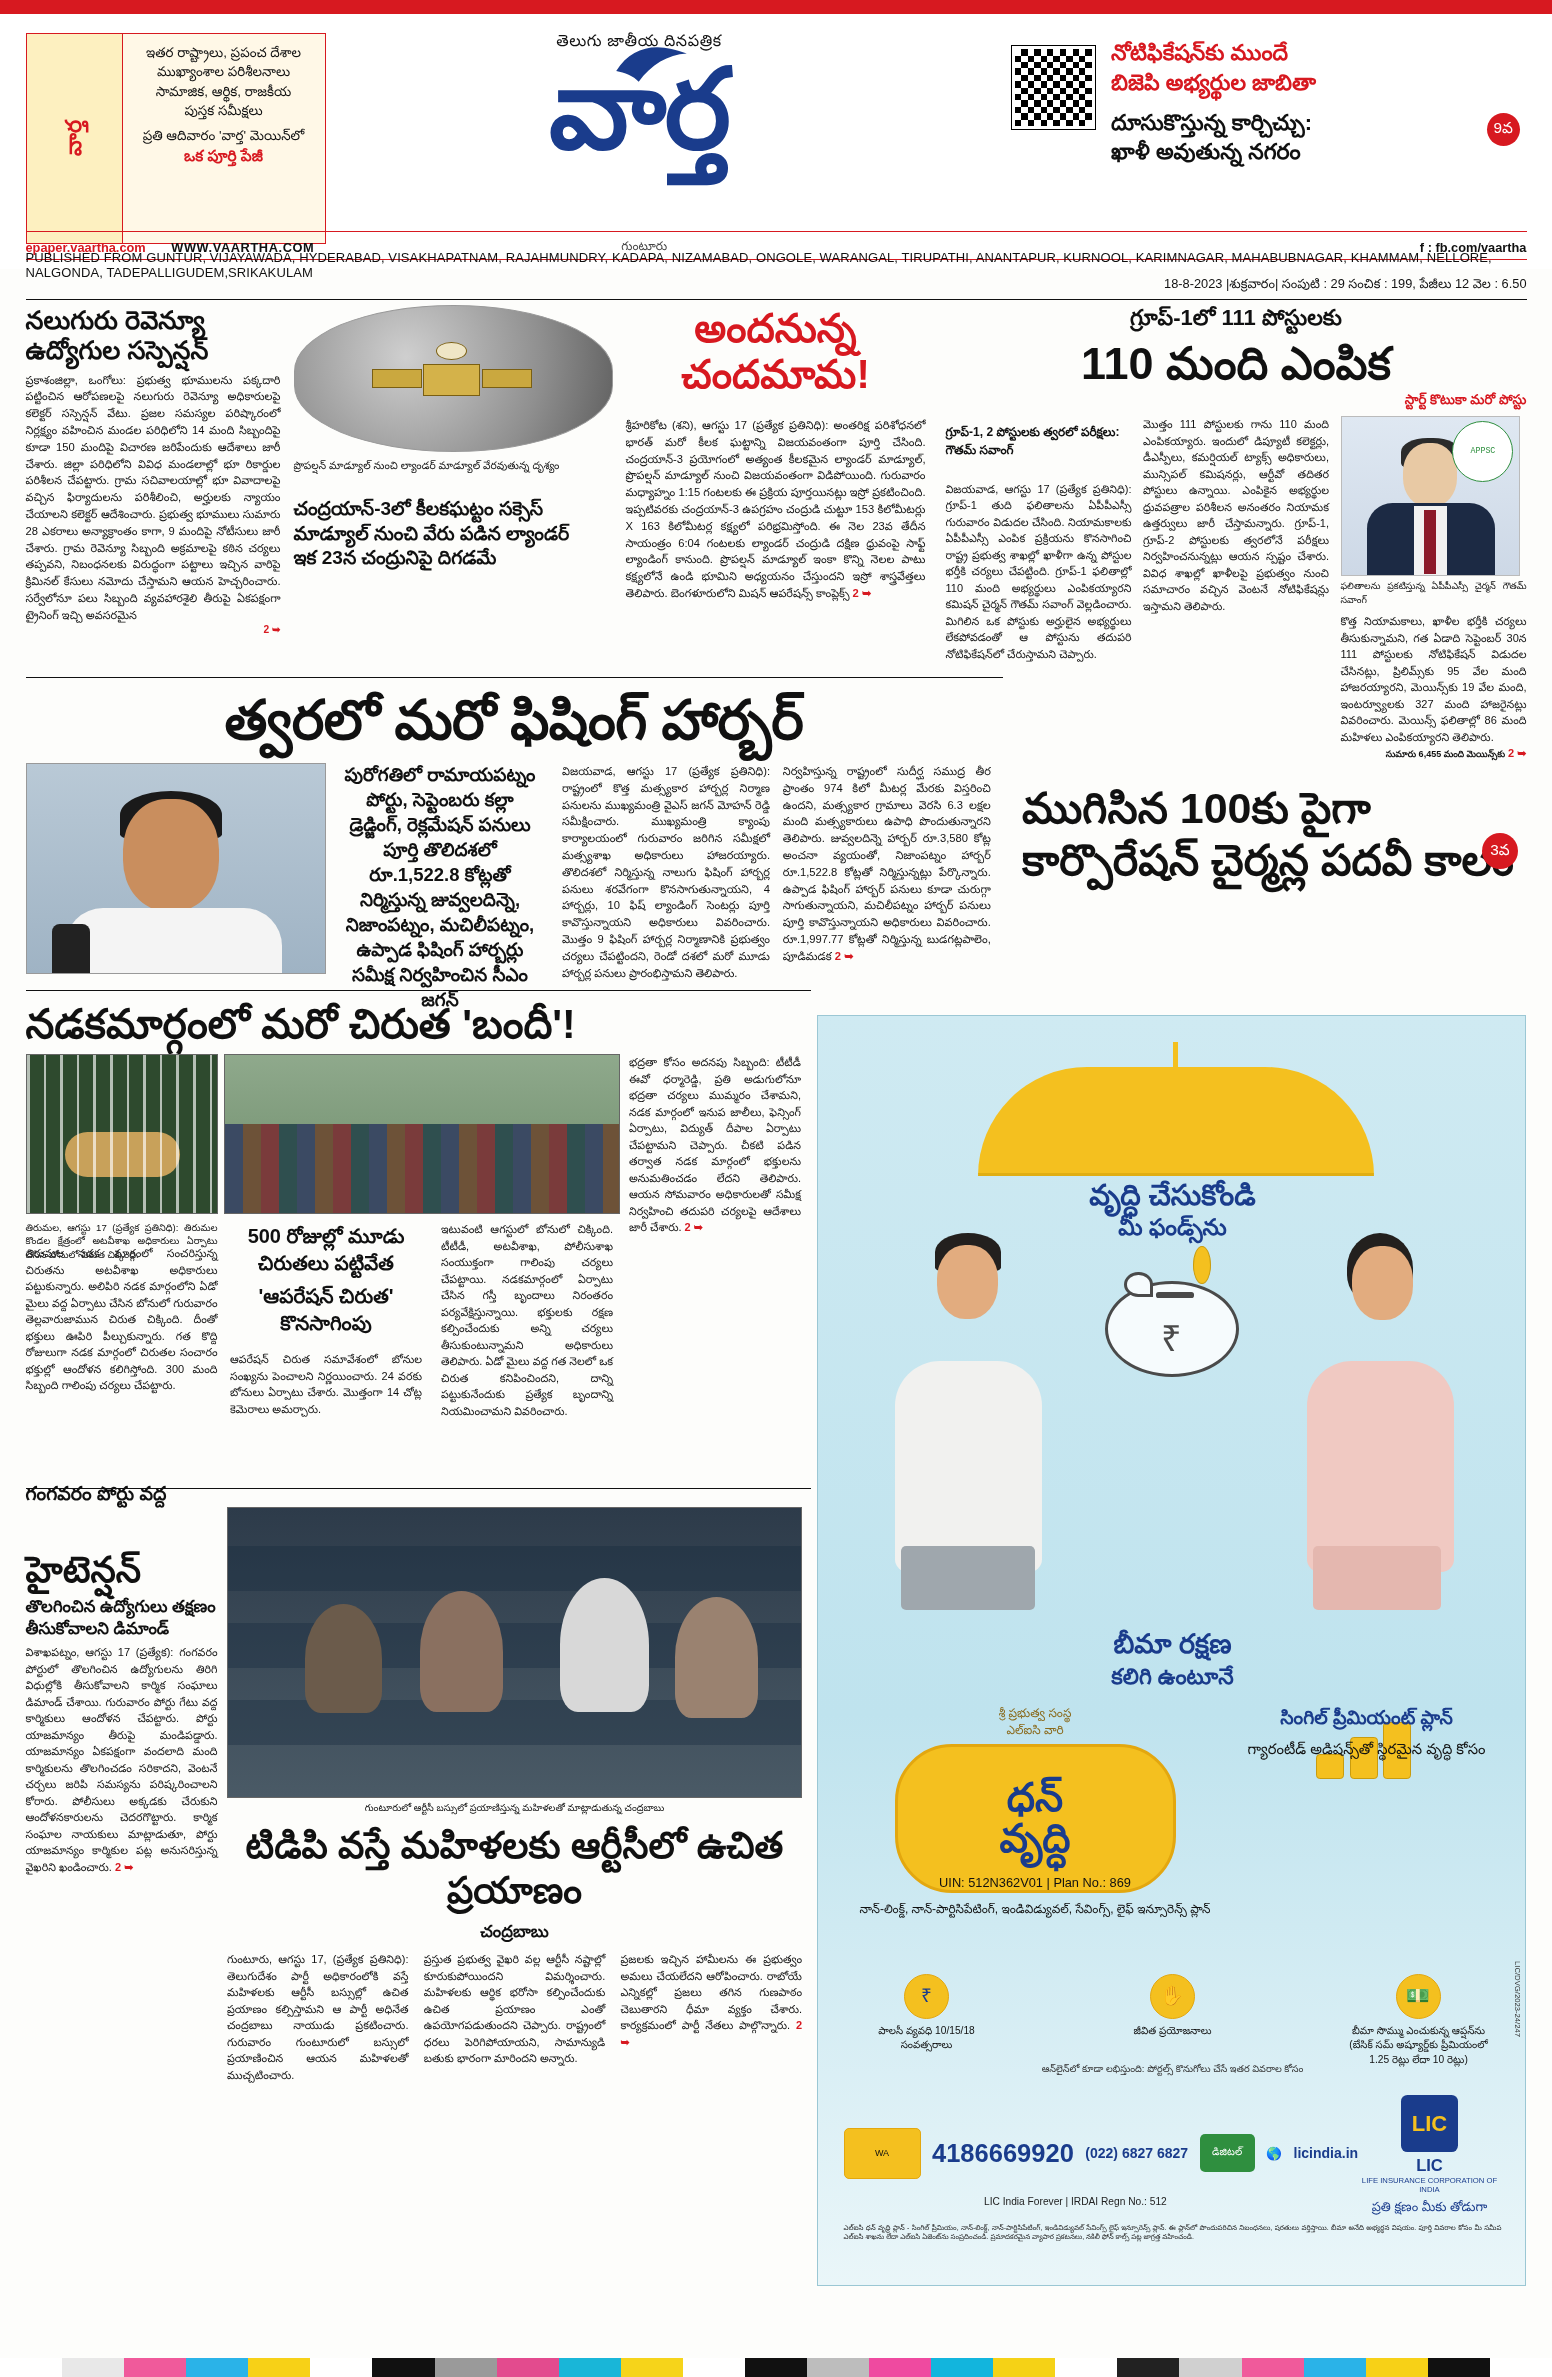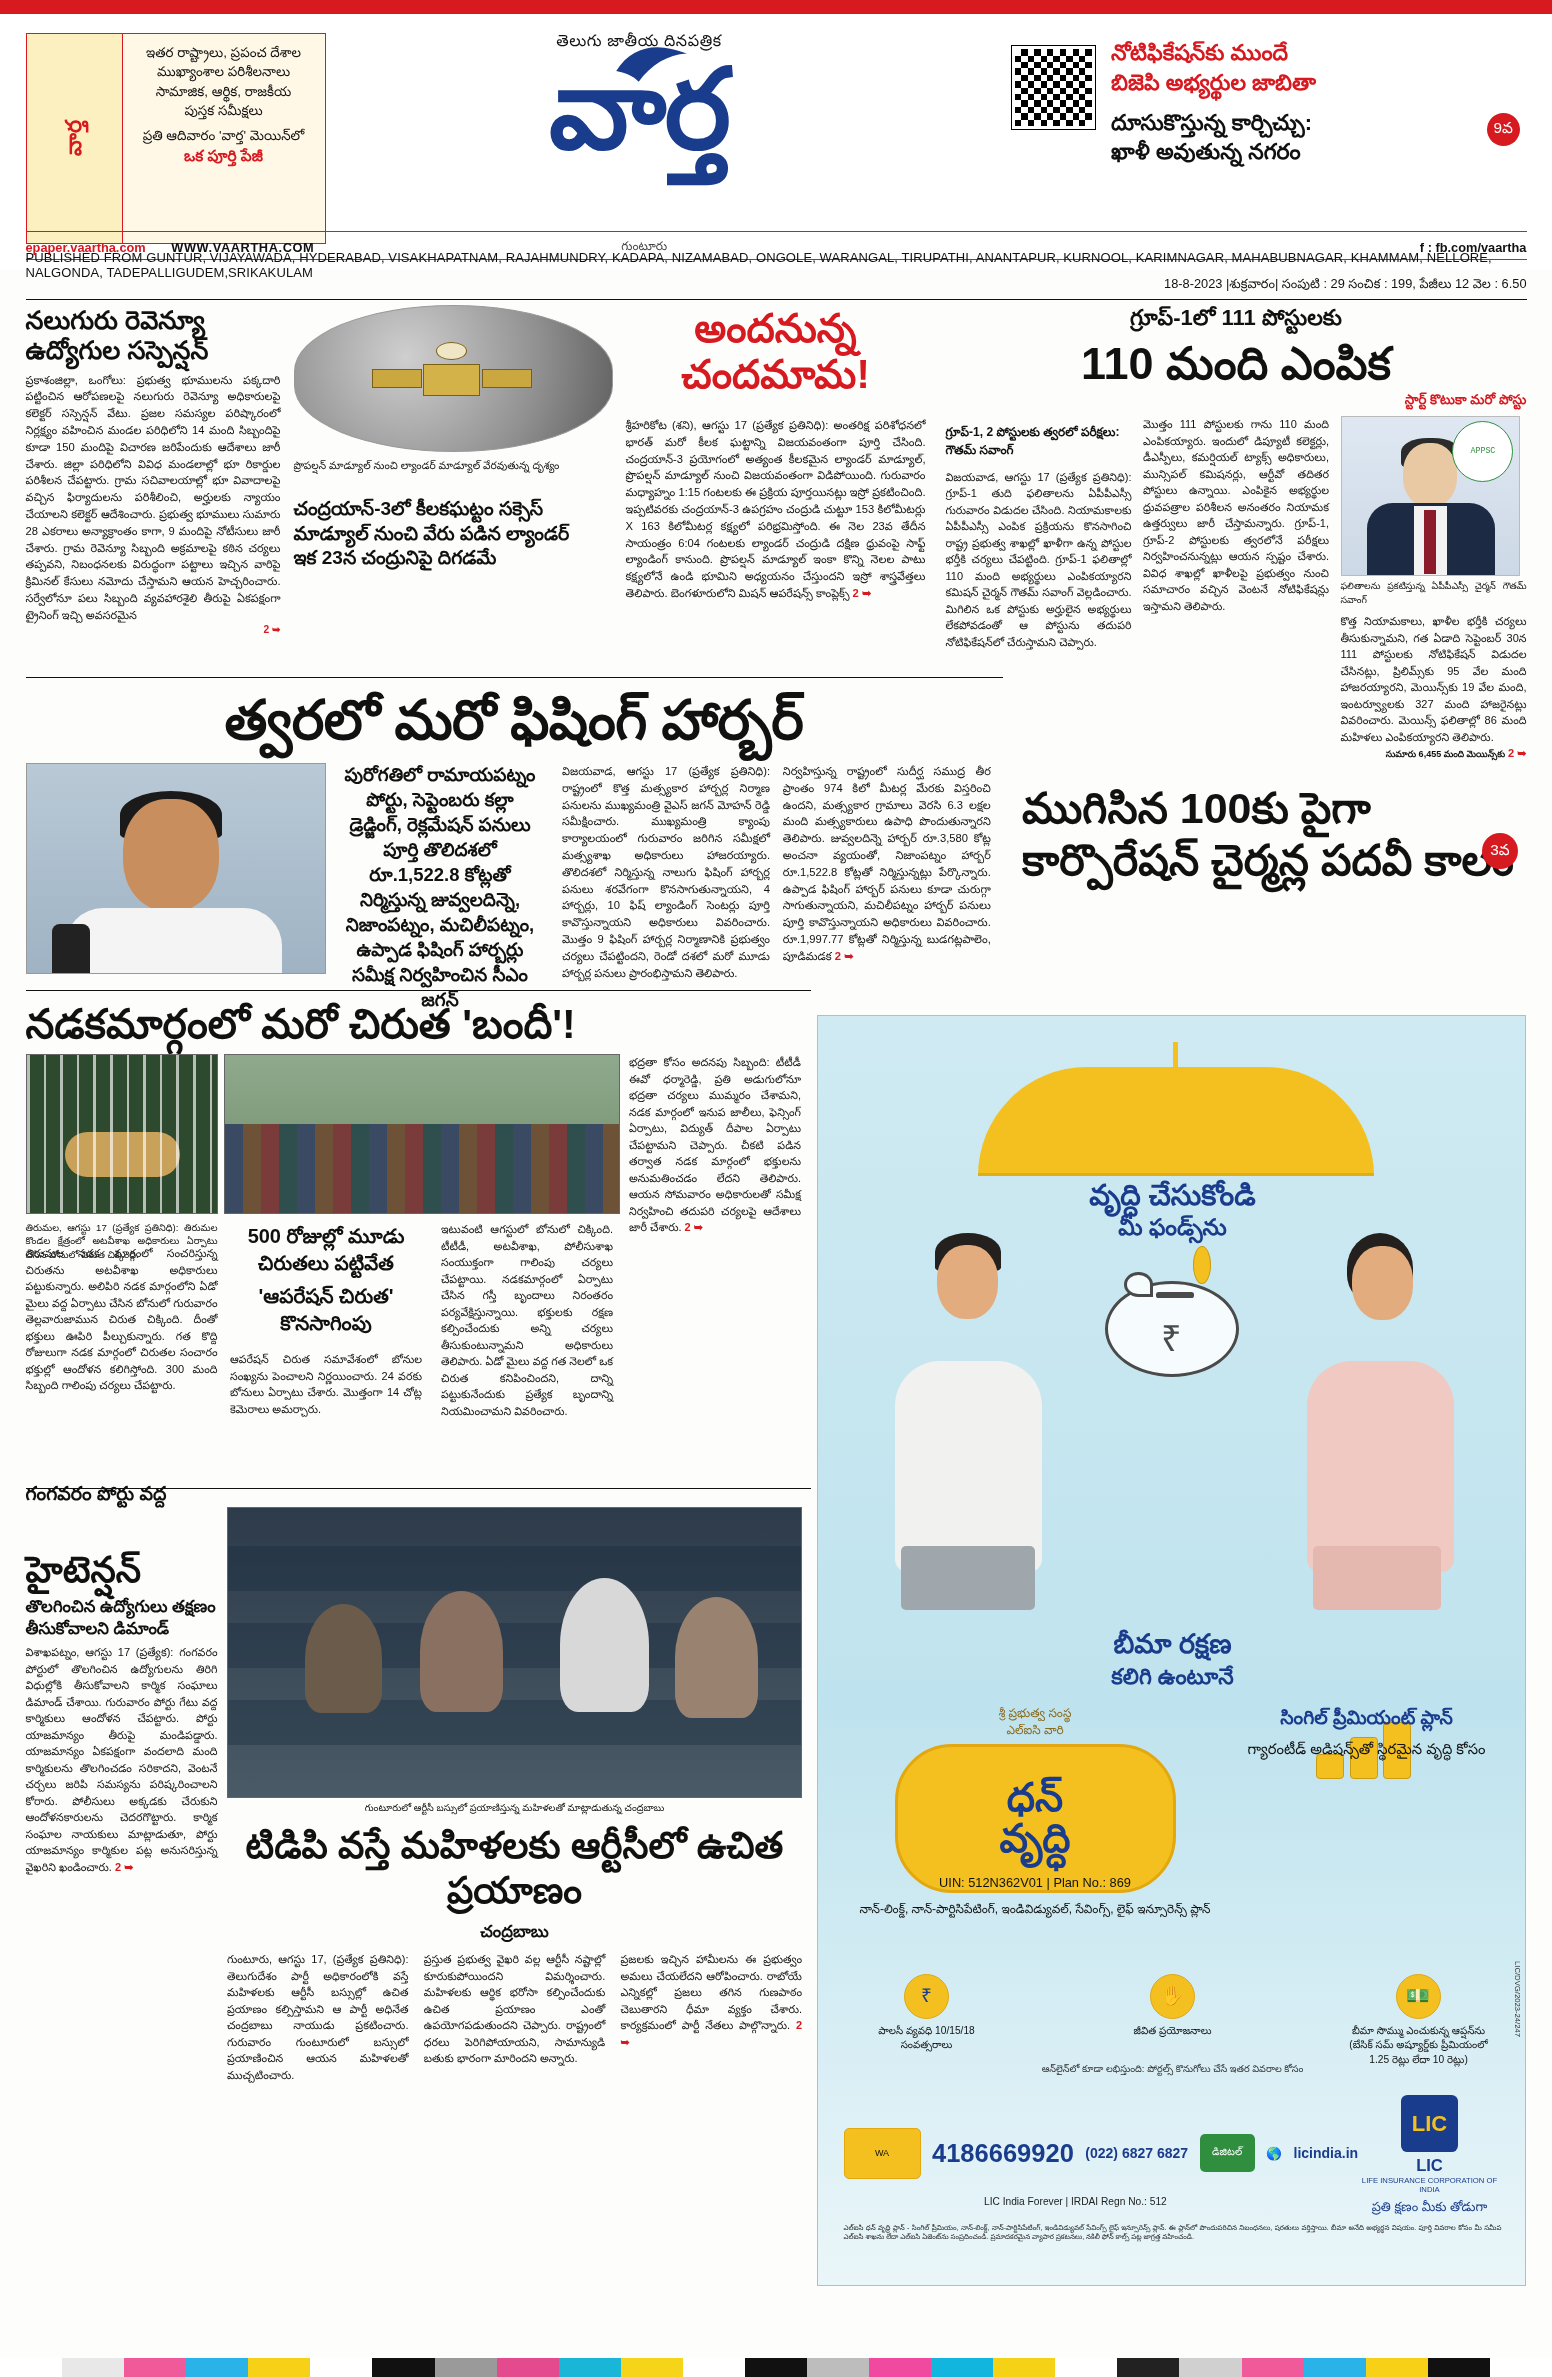--- a/index.html
+++ b/index.html
@@ -495,21 +495,21 @@
         <span class="cont"><span>2</span> ➥</span>
       </div>
     </div>
 
     <div class="colC">
       <div style="text-align:center" class="c-kicker">గ్రూప్‌-1లో  111 పోస్టులకు</div>
       <div style="text-align:center" class="c-big">110 మంది ఎంపిక</div>
       <div class="c-sub">స్టార్ట్‌ కొటుకా మరో పోస్టు</div>
       <div class="c-cols" style="position:relative">
         <div class="c-col">
-          <div class="c-sub2" style="text-align:left;margin-bottom:10px">గ్రూప్‌-1, 2 పోస్టులకు త్వరలో పరీక్షలు: గౌతమ్ సవాంగ్</div>
+          <div class="c-sub2" style="text-align:left;margin-bottom:22px">గ్రూప్‌-1, 2 పోస్టులకు త్వరలో పరీక్షలు: గౌతమ్ సవాంగ్</div>
           <span>విజయవాడ, ఆగస్టు 17 (ప్రత్యేక ప్రతినిధి): గ్రూప్-1 తుది ఫలితాలను ఏపీపీఎస్సీ గురువారం విడుదల చేసింది. నియామకాలకు ఏపీపీఎస్సీ ఎంపిక ప్రక్రియను కొనసాగించి రాష్ట్ర ప్రభుత్వ శాఖల్లో ఖాళీగా ఉన్న పోస్టుల భర్తీకి చర్యలు చేపట్టింది. గ్రూప్-1 ఫలితాల్లో 110 మంది అభ్యర్థులు ఎంపికయ్యారని కమిషన్ చైర్మన్ గౌతమ్ సవాంగ్ వెల్లడించారు. మిగిలిన ఒక పోస్టుకు అర్హులైన అభ్యర్థులు లేకపోవడంతో ఆ పోస్టును తదుపరి నోటిఫికేషన్‌లో చేరుస్తామని చెప్పారు.</span>
         </div>
         <div class="c-col">
           <span>మొత్తం 111 పోస్టులకు గాను 110 మంది ఎంపికయ్యారు. ఇందులో డిప్యూటీ కలెక్టర్లు, డీఎస్పీలు, కమర్షియల్ ట్యాక్స్ అధికారులు, మున్సిపల్ కమిషనర్లు, ఆర్టీవో తదితర పోస్టులు ఉన్నాయి. ఎంపికైన అభ్యర్థుల ధ్రువపత్రాల పరిశీలన అనంతరం నియామక ఉత్తర్వులు జారీ చేస్తామన్నారు. గ్రూప్-1, గ్రూప్-2 పోస్టులకు త్వరలోనే పరీక్షలు నిర్వహించనున్నట్లు ఆయన స్పష్టం చేశారు. వివిధ శాఖల్లో ఖాళీలపై ప్రభుత్వం నుంచి సమాచారం వచ్చిన వెంటనే నోటిఫికేషన్లు ఇస్తామని తెలిపారు.</span>
         </div>
         <div class="c-col">
           <div class="portrait">
             <div class="hair"></div>
               <div class="head"></div>
               <div class="suit"></div>

